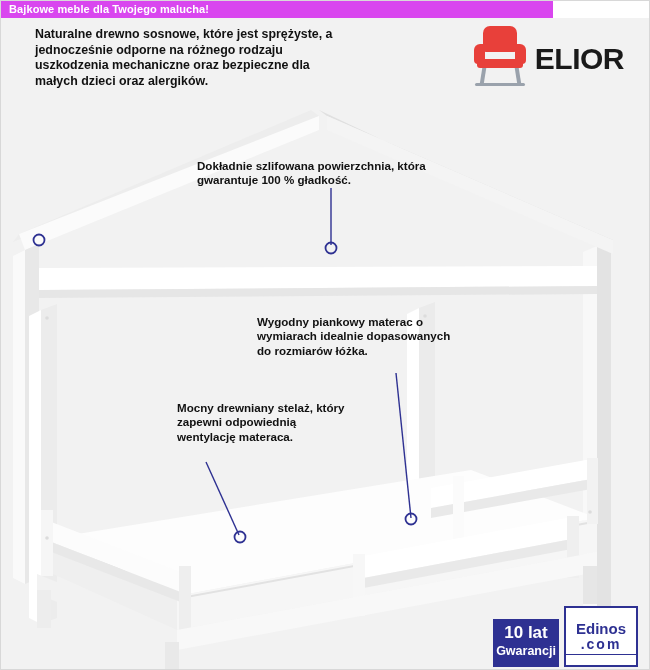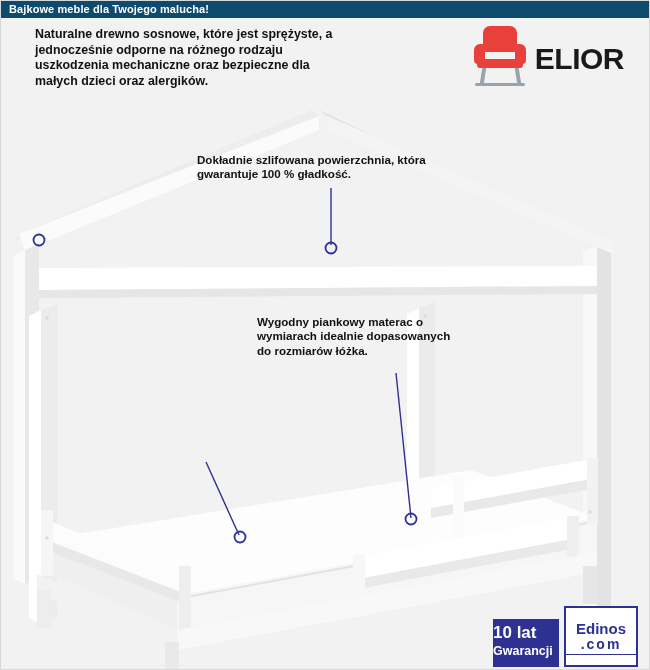--- a/index.html
+++ b/index.html
@@ -16,23 +16,23 @@
     height: 670px;
     background: #ffffff;
     border: 1px solid #d8d8d8;
     box-sizing: border-box;
     overflow: hidden;
   }
   
   #topbar {
     position: absolute;
     left: 0; top: 0;
-    width: 650px;
+    width: 552px;
     height: 17px;
-    background: #0c4a6e;
+    background: #d946ef;
   }
   #topbar-text {
     position: absolute;
     left: 8px; top: 2px;
     color: #ffffff;
     font-size: 11px;
     font-weight: bold;
     letter-spacing: 0.1px;
   }
   
@@ -131,31 +131,31 @@
     left: 0; top: 0;
   }
   
   .callout {
     position: absolute;
     font-size: 11.6px;
     font-weight: bold;
     line-height: 14.4px;
     color: #111111;
   }
-  #callout-1 { left: 196px; top: 135px; width: 270px; }
+  #callout-1 { left: 196px; top: 141px; width: 270px; }
   #callout-2 { left: 256px; top: 297px; width: 200px; }
   #callout-3 { left: 176px; top: 383px; width: 175px; }
   
   #badge-guarantee {
     position: absolute;
     left: 492px; top: 601px;
     width: 66px; height: 48px;
     background: #2e3192;
     color: #ffffff;
-    text-align: left;
+    text-align: center;
   }
   #badge-guarantee .g1 {
     display: block;
     font-size: 17px;
     font-weight: bold;
     margin-top: 4px;
   }
   #badge-guarantee .g2 {
     display: block;
     font-size: 12.5px;
@@ -298,20 +298,21 @@
         <div class="chair-seat"></div>
         <div class="chair-leg-l"></div>
         <div class="chair-leg-r"></div>
         <div class="chair-base"></div>
       </div>
       <div id="brand-name">ELIOR</div>
     </div>
 
     <div class="callout" id="callout-1">Dokładnie szlifowana powierzchnia, która gwarantuje 100 % gładkość.</div>
     <div class="callout" id="callout-2">Wygodny piankowy materac o wymiarach idealnie dopasowanych do rozmiarów łóżka.</div>
+    <div class="callout" id="callout-3">Mocny drewniany stelaż, który zapewni odpowiednią wentylację materaca.</div>
 
     <div id="badge-guarantee">
       <span class="g1">10 lat</span>
       <span class="g2">Gwarancji</span>
     </div>
 
     <div id="badge-edinos">
       <span class="e1">Edinos</span>
       <span class="e2">.com</span>
       <span class="e3">DSI 804</span>

